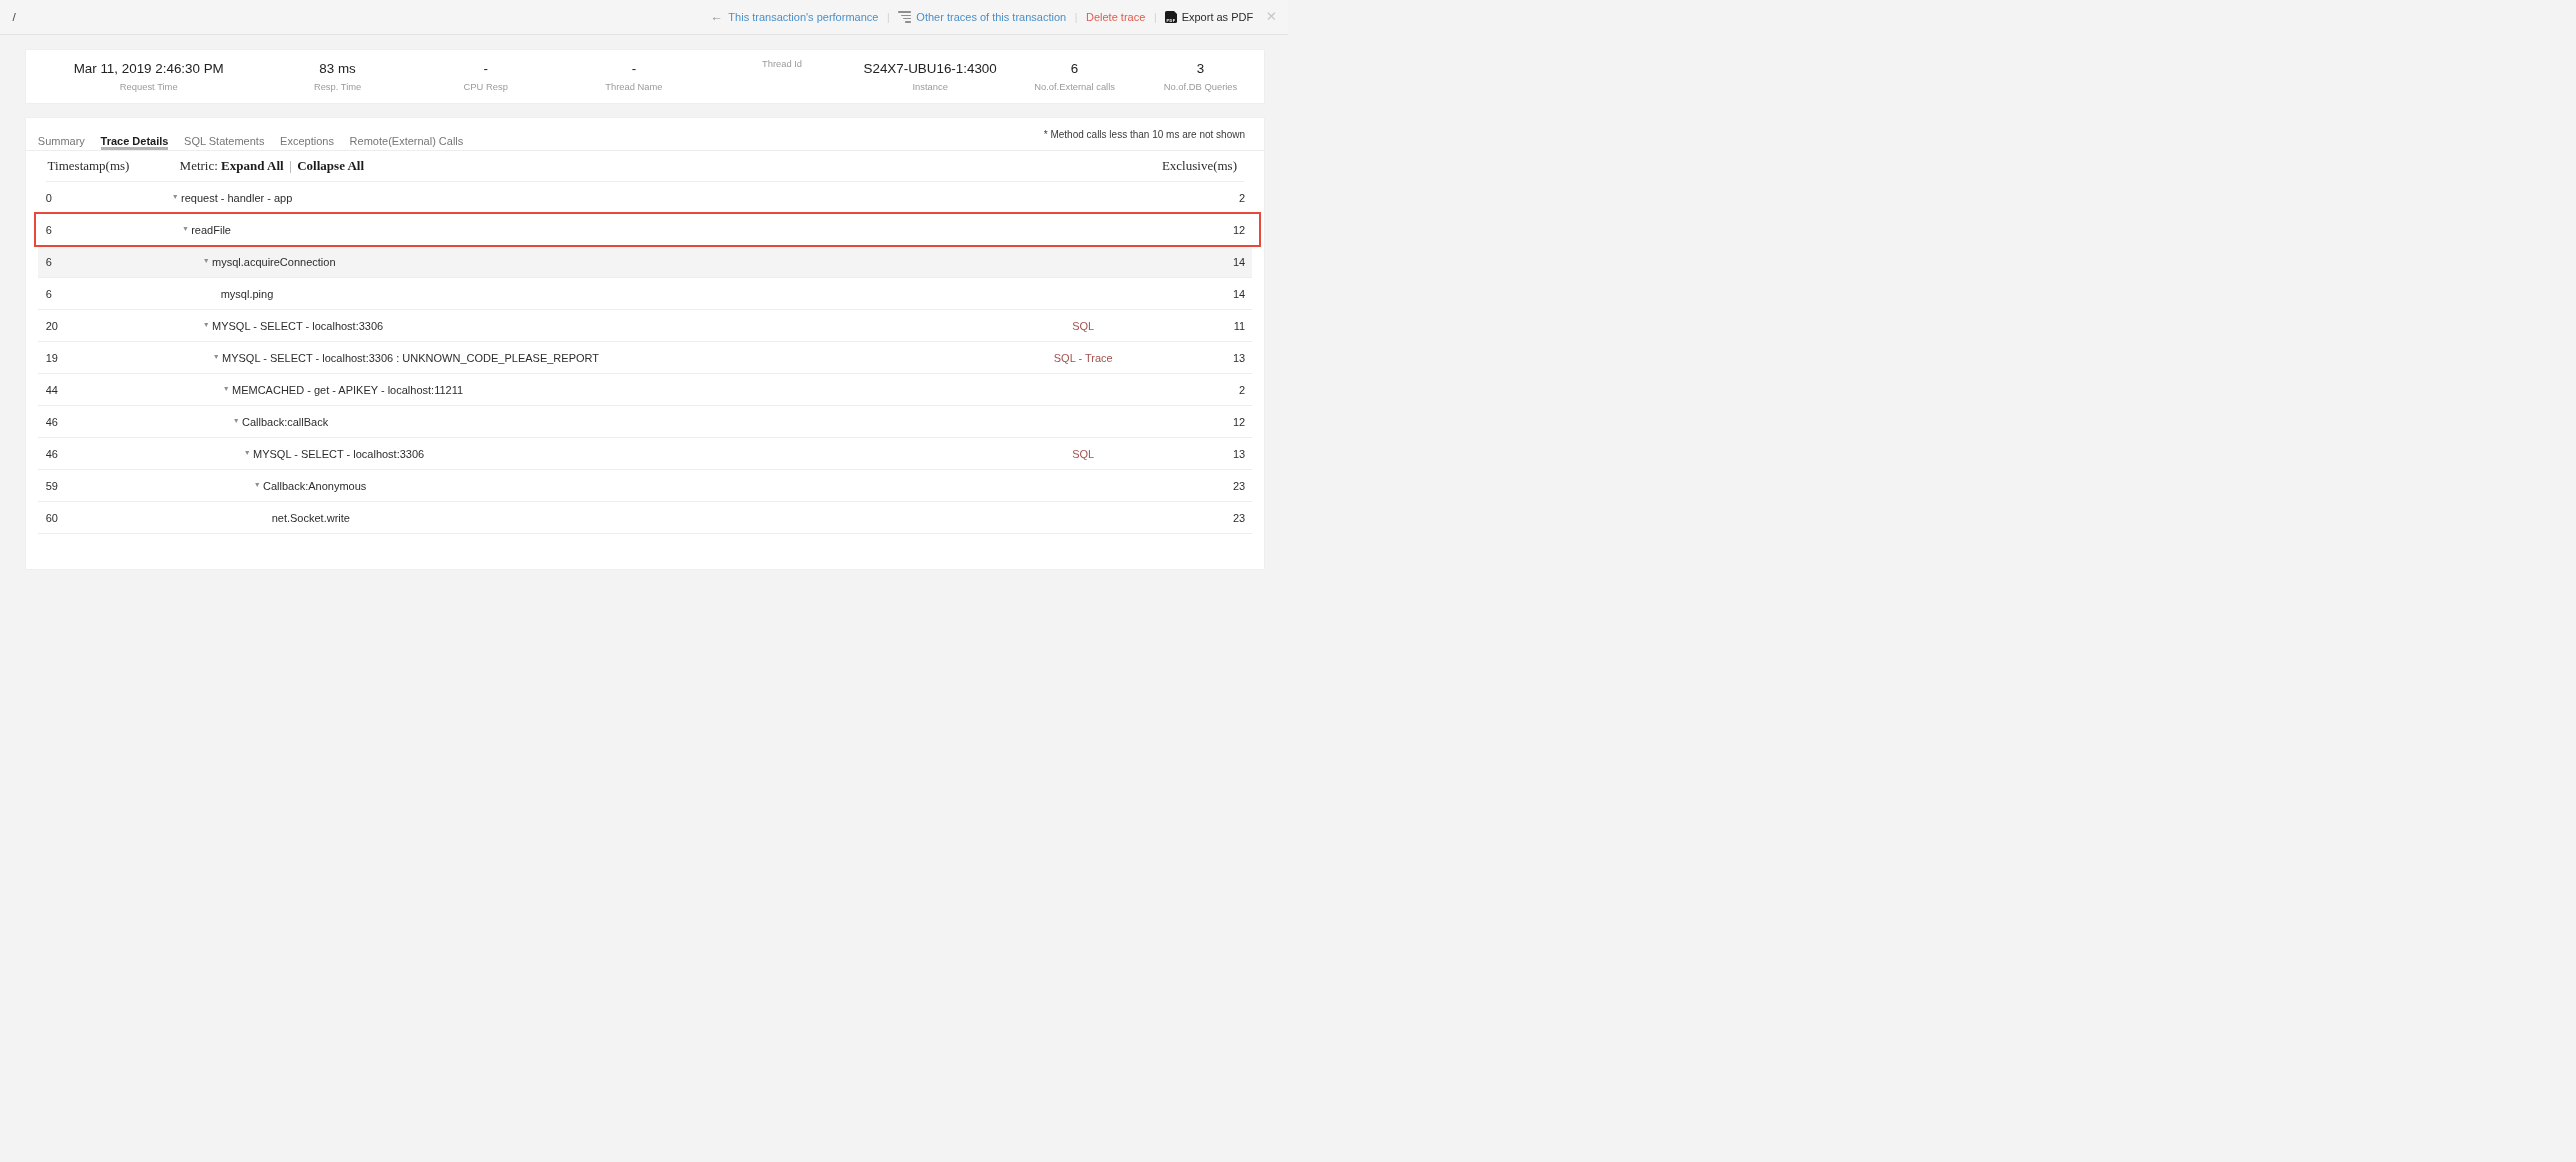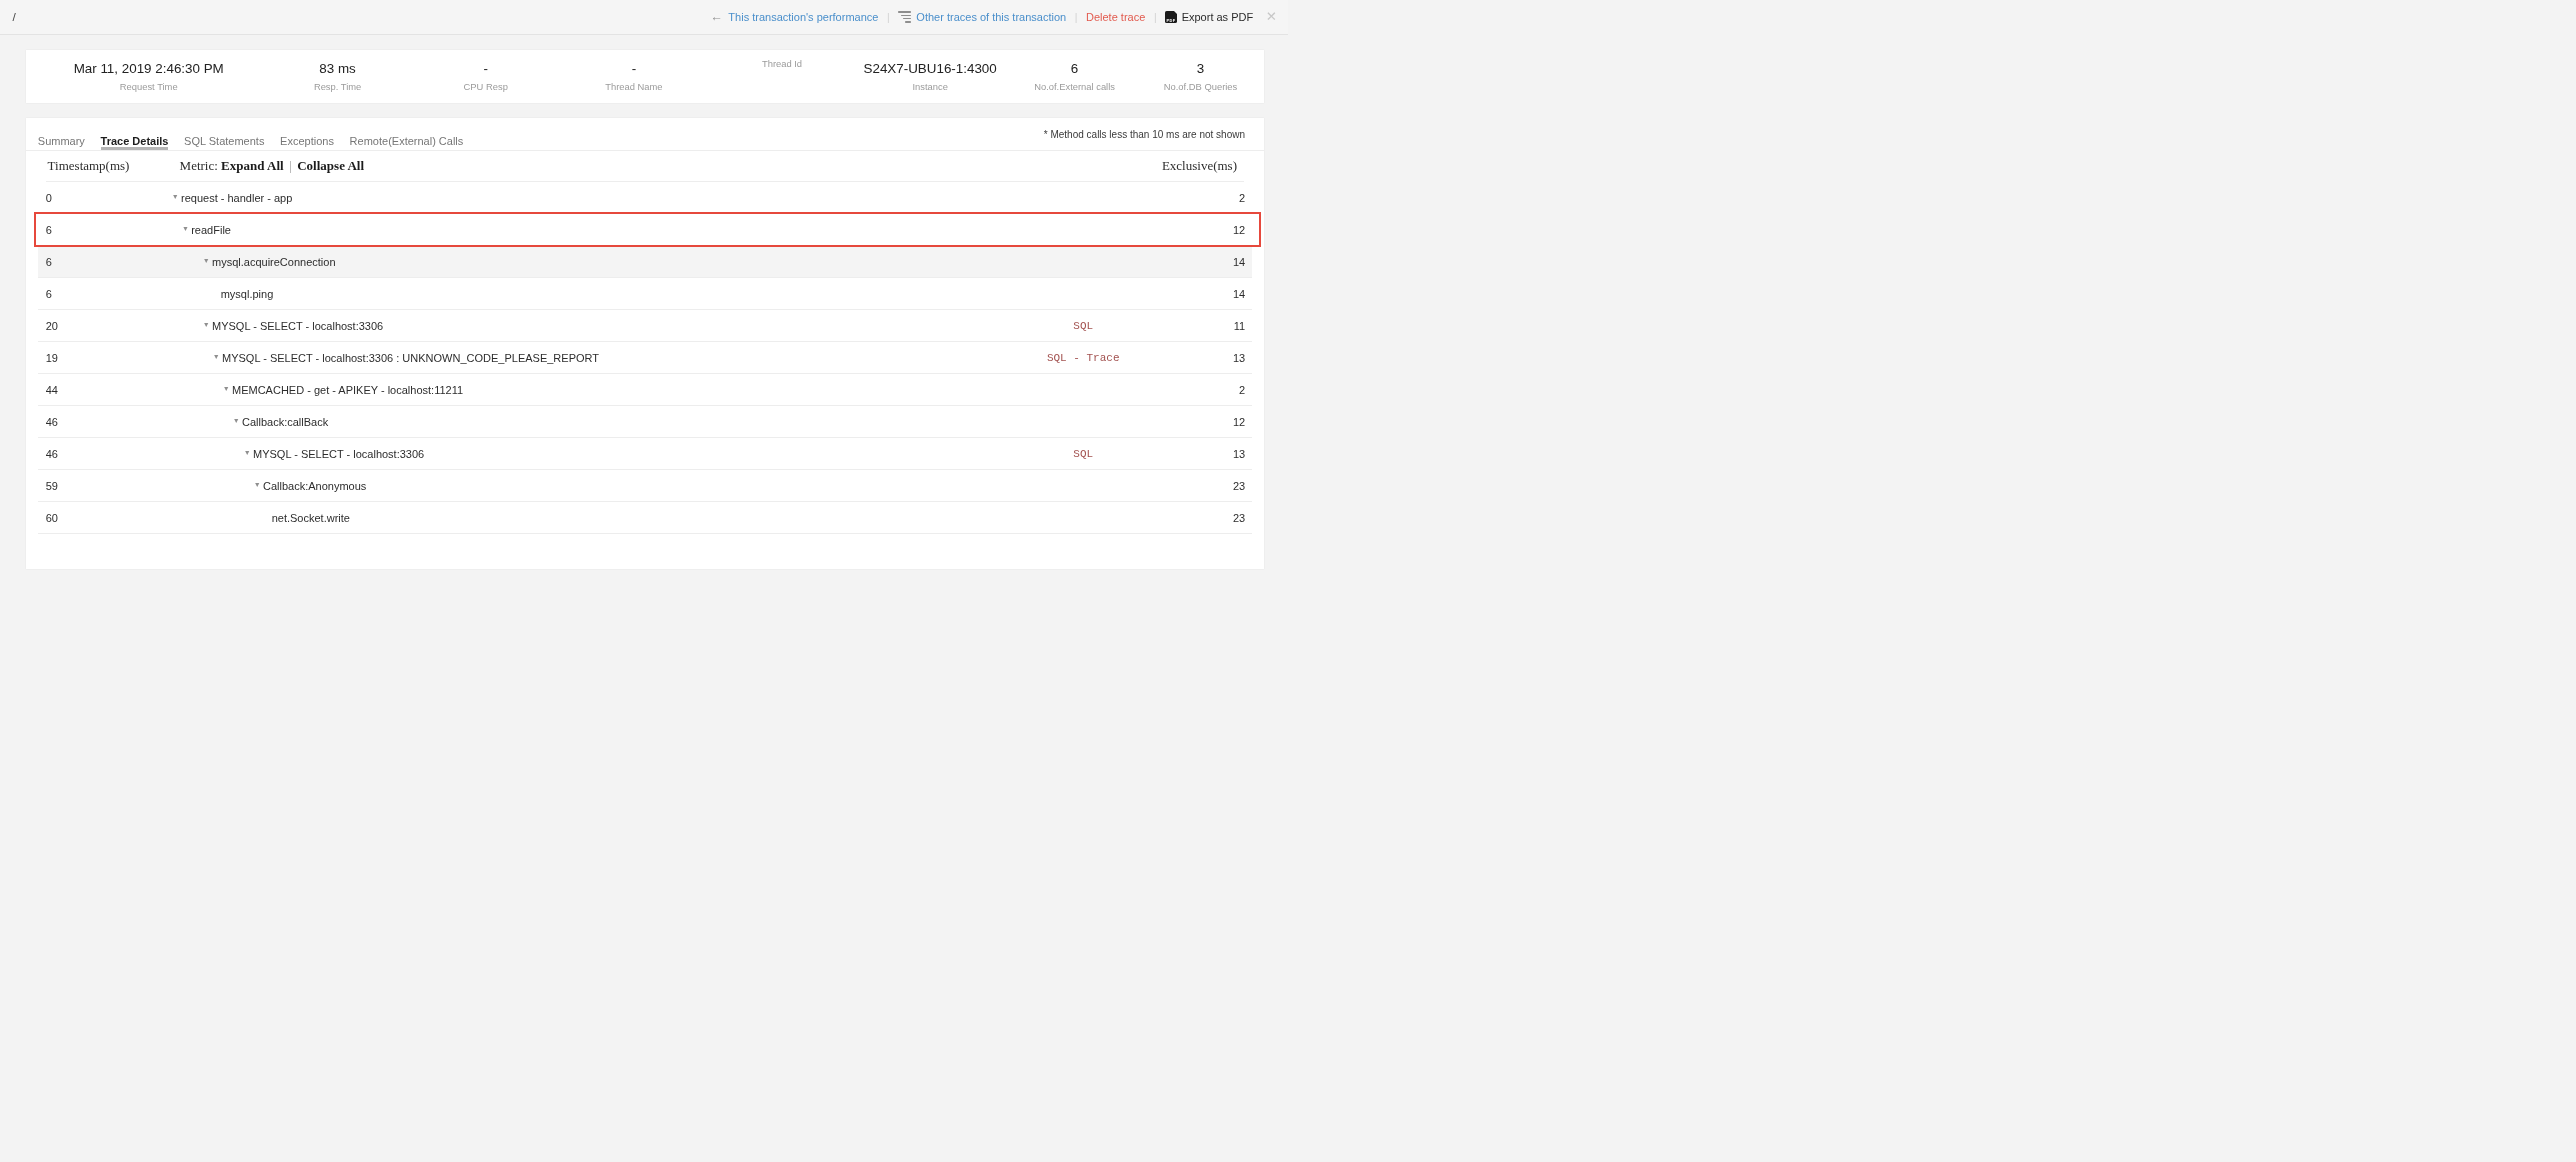--- a/index.html
+++ b/index.html
@@ -61,21 +61,21 @@
     margin-right:15.7px; border-bottom:3.1px solid transparent; padding-top:2.4px;
     cursor:pointer; white-space:nowrap;}
   .tab.active{color:#1c1c1c; font-weight:bold; border-bottom-color:#b5b5b5;}
   .note{margin-left:auto; align-self:center; font-size:10px; color:#3a3a3a; padding-top:1.6px;}
   .thead{height:31px; display:flex; align-items:center; margin:0 20px;
     border-bottom:0.8px solid var(--sep); padding-left:1.6px; font-size:13px;font-family:Liberation Serif, serif;}
   .thead .col-ts{width:132px;}
   .metric-header{flex:1; display:flex; align-items:center;}
   .bold-link{font-weight:bold; color:#1c1c1c; cursor:pointer;}
   .hdr-pipe{color:#9a9a9a; margin:0 5.5px;}
-  .col-link{width:118px; text-align:center;font-family:Liberation Mono, monospace;}
+  .col-link{width:118px; text-align:center;}
   .col-excl{width:110px; text-align:right; padding-right:7px;}
   #rows{margin:0 11.8px;}
   .trow{height:32px; display:flex; align-items:center; padding-left:7.9px;
     border-bottom:0.8px solid var(--sep); font-size:11px; position:relative;}
   .trow .col-ts{width:126px;}
   .trow.shaded{background:var(--shade);}
   .trow.highlight{z-index:1;}
   .trow.highlight::after{content:""; position:absolute; left:-3.9px; right:-8.6px;
     top:-2.4px; bottom:-1.6px; border:2.4px solid var(--hl); pointer-events:none;}
   .col-metric{flex:1; display:flex; align-items:center; white-space:nowrap; overflow:hidden;}

